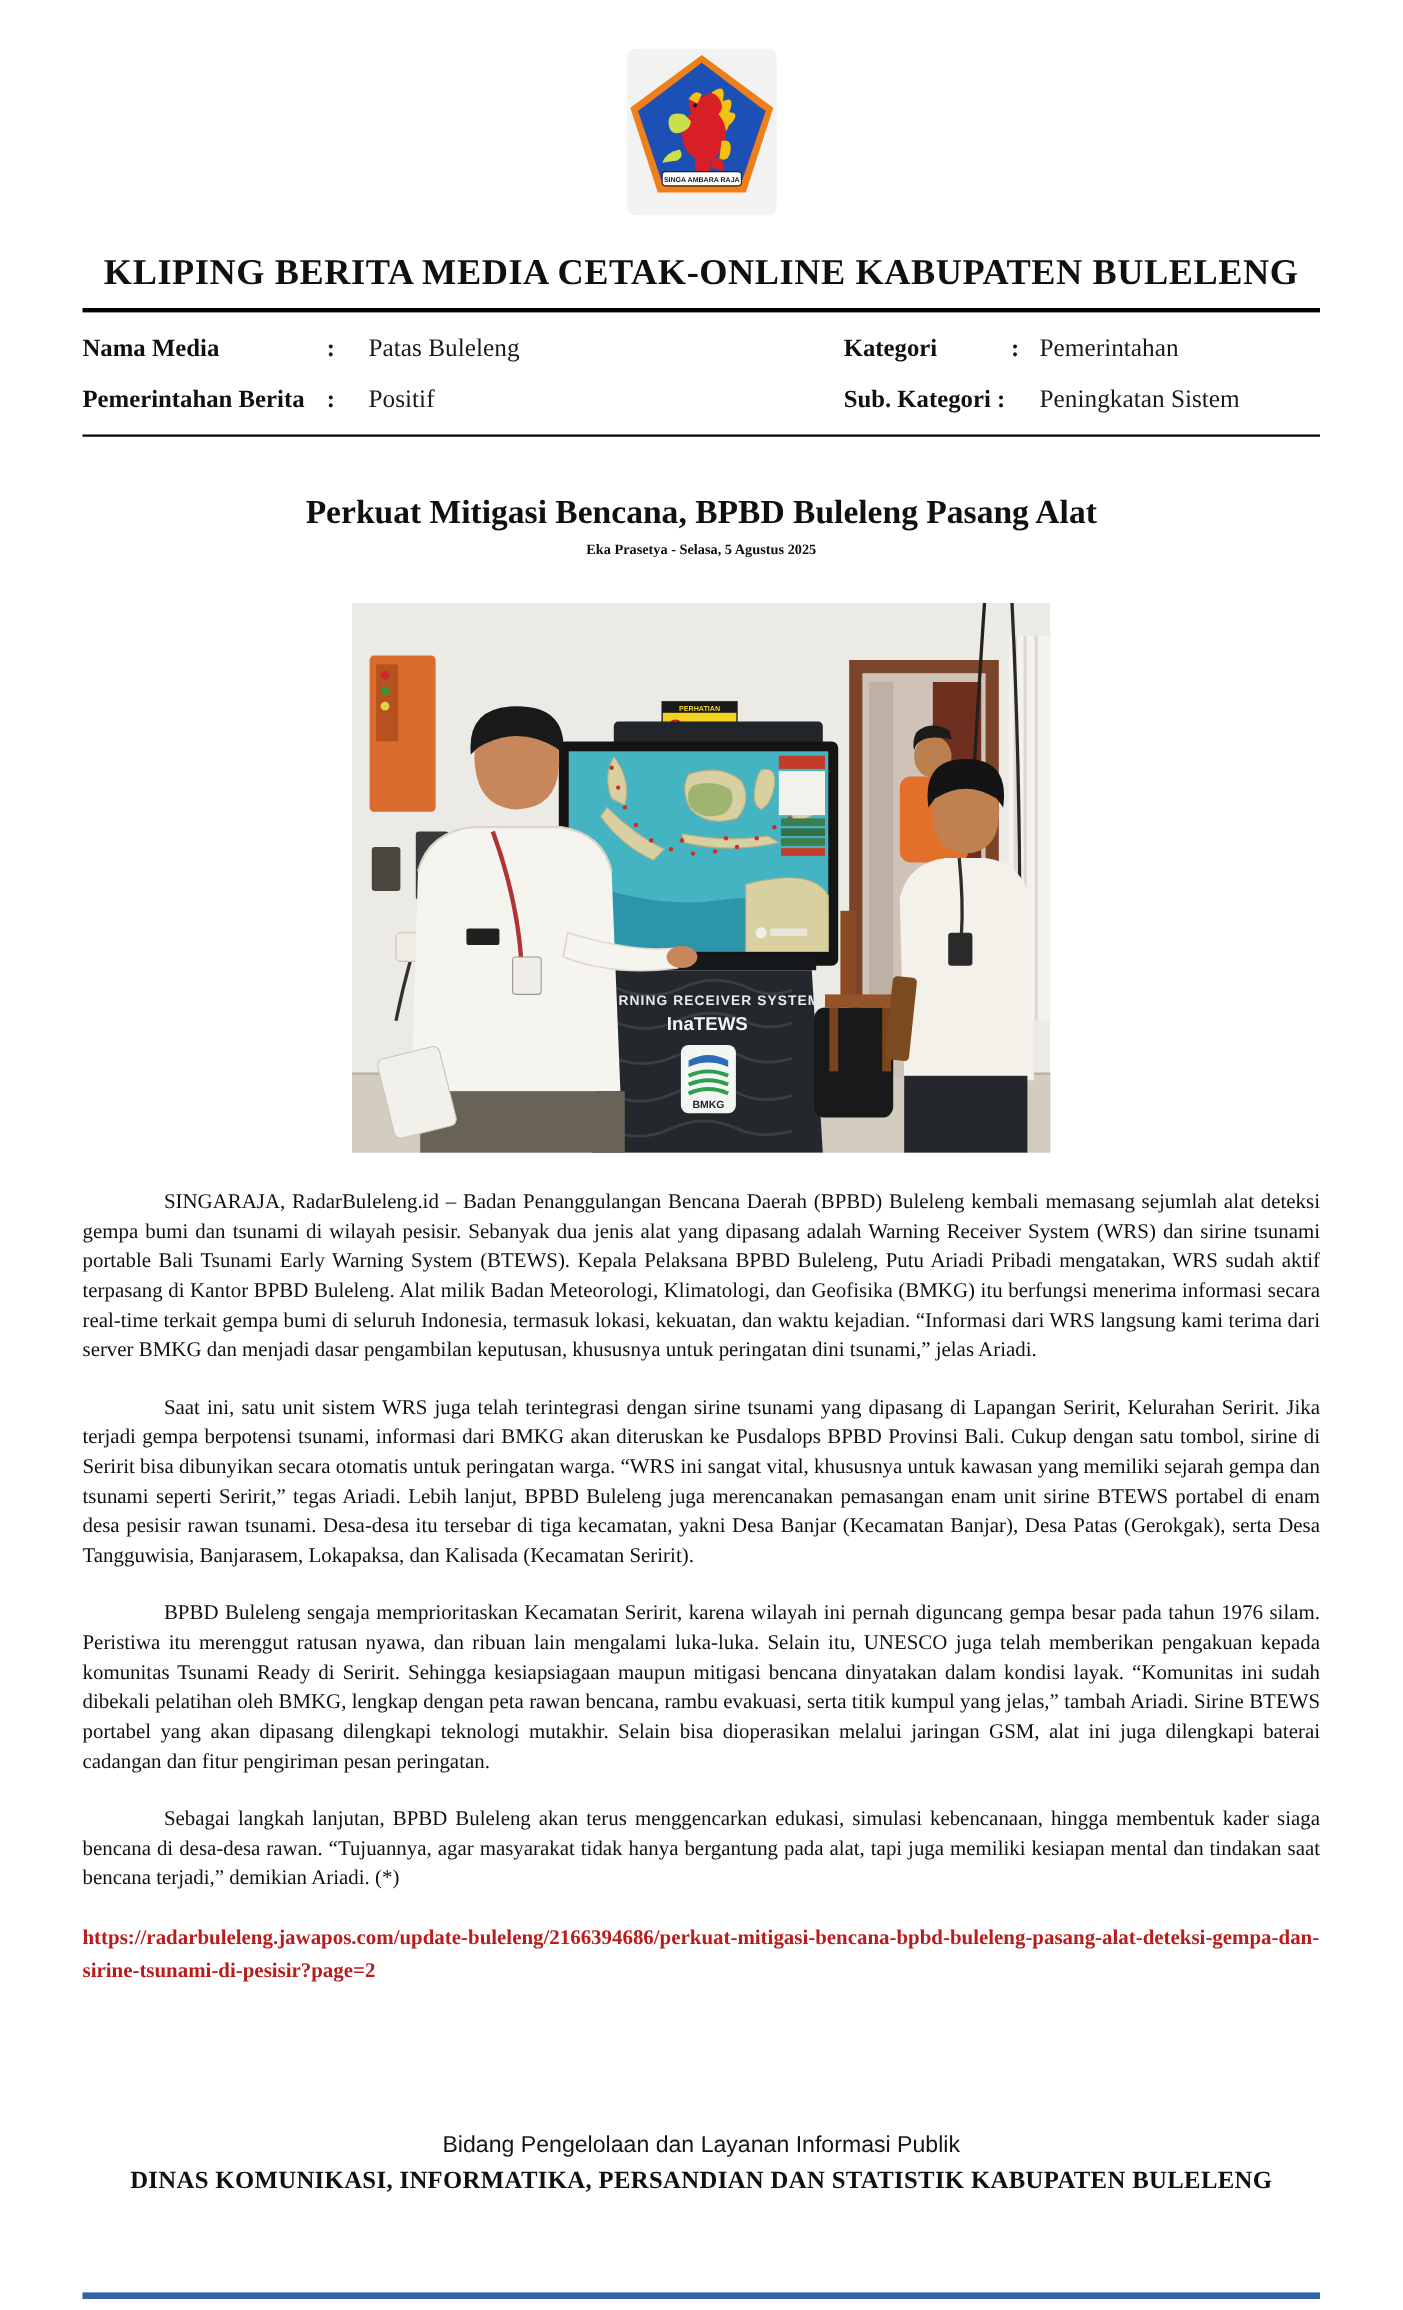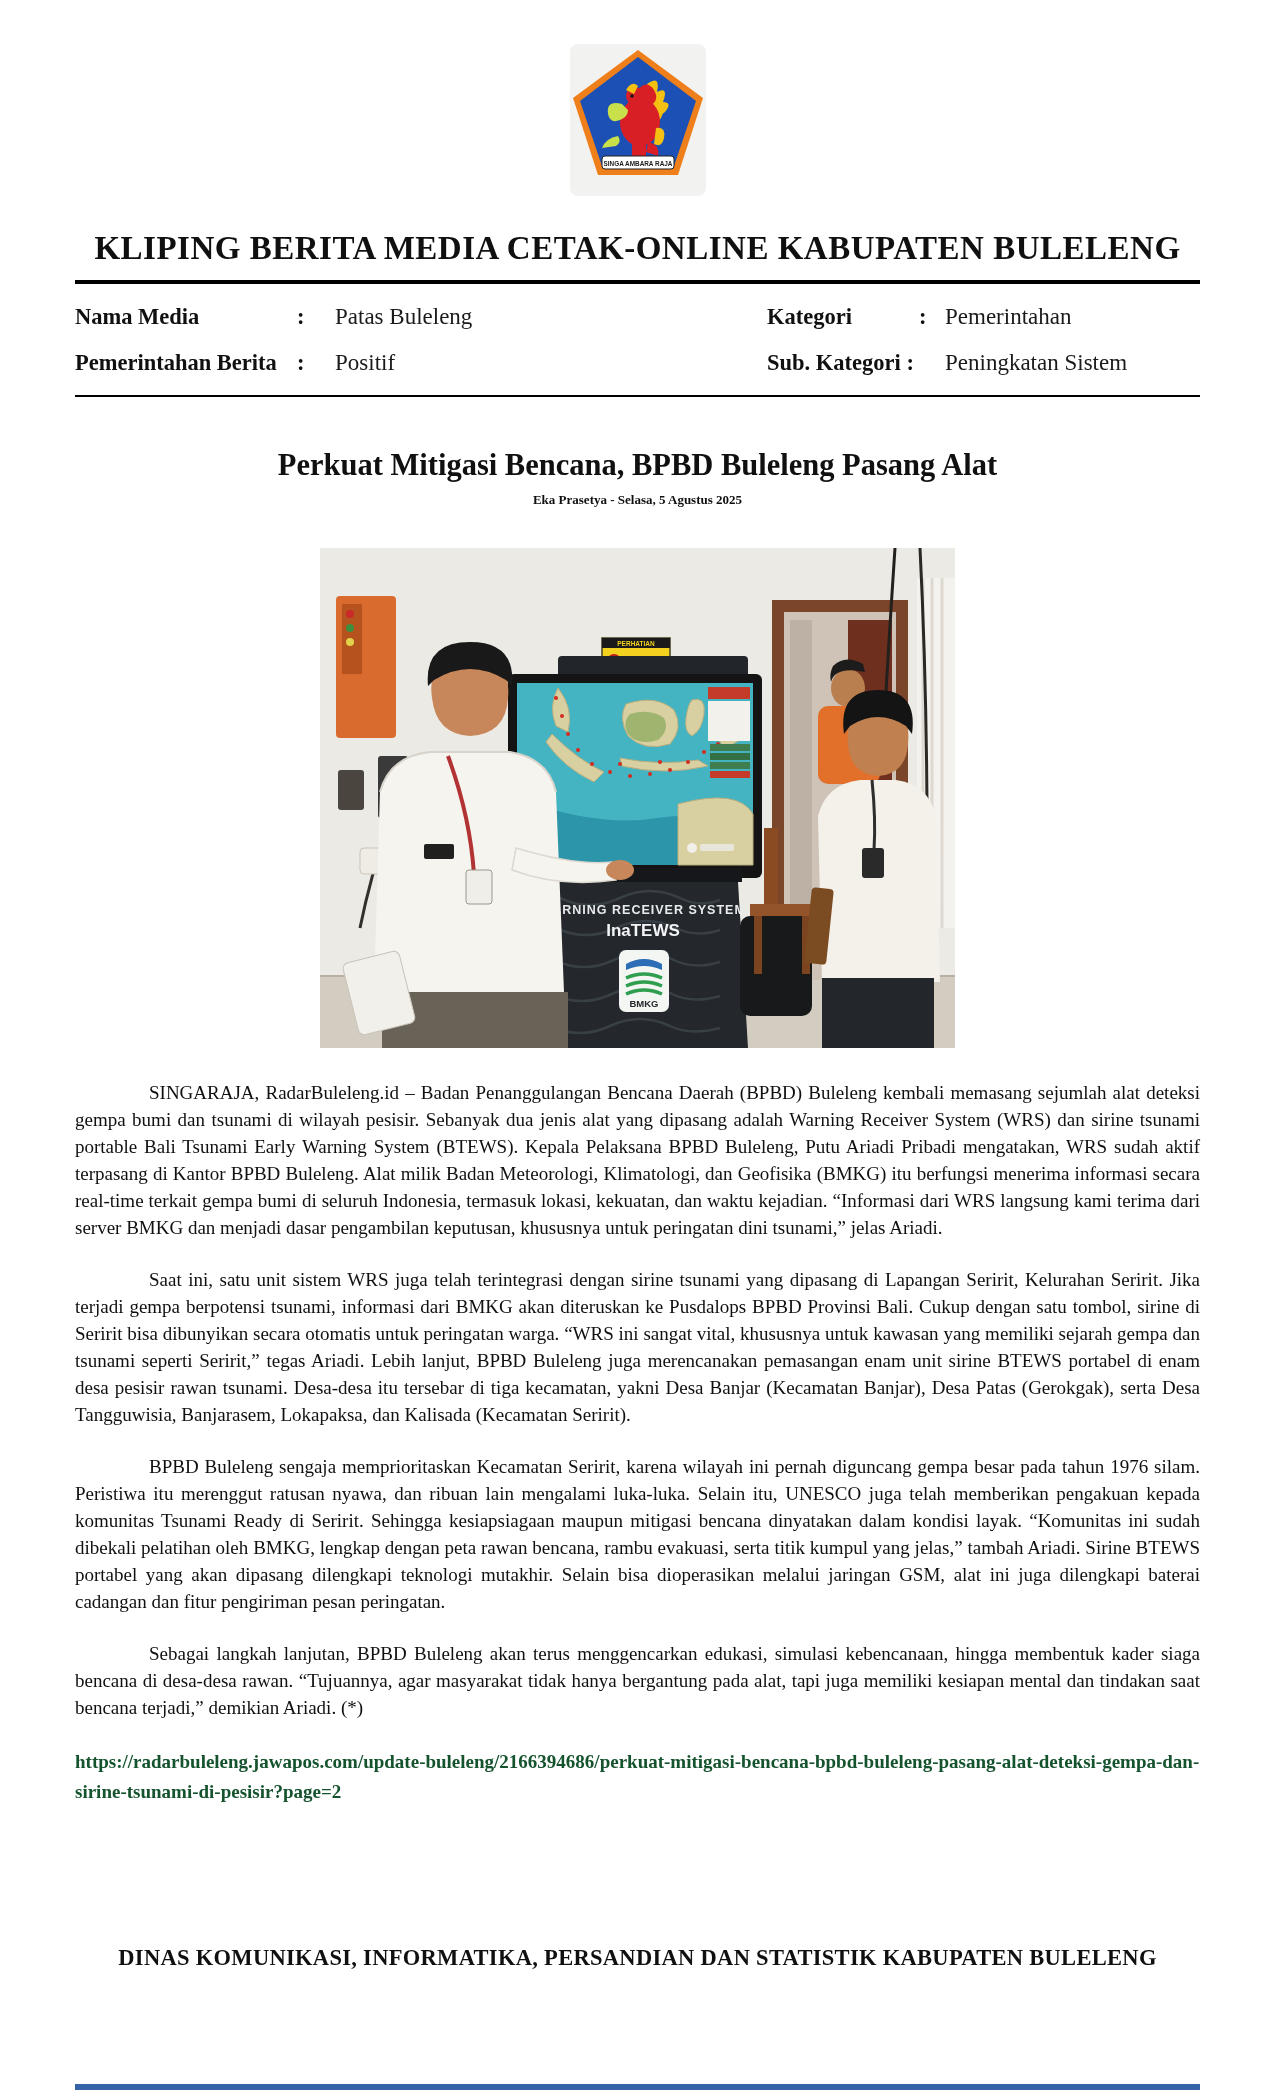--- a/index.html
+++ b/index.html
@@ -22,21 +22,21 @@
   .meta-colon.tight{width:26px;}
   .meta-value{font-size:23px;color:#1a1a1a;}
   .meta-col-right{padding-left:62px;}
 
   
   .article-title{margin:46px 0 0;text-align:center;font-weight:bold;font-size:30.5px;line-height:1.48;}
   .byline{margin-top:4px;text-align:center;font-weight:bold;font-size:13px;}
   figure.photo{margin:40px auto 0;width:635px;height:500px;position:relative;padding:0;}
   .body-copy{margin-top:32px;}
   .body-copy p{margin:0 0 25px;font-size:19px;line-height:1.42;text-align:justify;text-indent:74px;}
-  .article-url{margin-top:26px;font-weight:bold;font-size:19px;line-height:1.55;overflow-wrap:anywhere;color:#14532d;text-decoration:none;display:block;}
+  .article-url{margin-top:26px;font-weight:bold;font-size:19px;line-height:1.55;overflow-wrap:anywhere;color:#b91c1c;text-decoration:none;display:block;}
 
   
   .footer{position:absolute;left:0;right:0;top:1938px;text-align:center;}
   .footer-line1{font-family:"Liberation Sans",sans-serif;font-size:21px;color:#141414;}
   .footer-line2{margin-top:7px;font-family:"Liberation Serif",serif;font-weight:bold;font-size:22.5px;letter-spacing:.3px;}
   .accent-bar{position:absolute;top:2084px;left:75px;right:75px;height:6px;background:#3563a7;}
 </style>
 </head>
 <body>
 
@@ -260,17 +260,18 @@
     <div class="body-copy">
       <p>SINGARAJA, RadarBuleleng.id – Badan Penanggulangan Bencana Daerah (BPBD) Buleleng kembali memasang sejumlah alat deteksi gempa bumi dan tsunami di wilayah pesisir.  Sebanyak dua jenis alat yang dipasang adalah Warning Receiver System (WRS) dan sirine tsunami portable Bali Tsunami Early Warning System (BTEWS). Kepala Pelaksana BPBD Buleleng, Putu Ariadi Pribadi mengatakan, WRS sudah aktif terpasang di Kantor BPBD Buleleng.  Alat milik Badan Meteorologi, Klimatologi, dan Geofisika (BMKG) itu berfungsi menerima informasi secara real-time terkait gempa bumi di seluruh Indonesia, termasuk lokasi, kekuatan, dan waktu kejadian. “Informasi dari WRS langsung kami terima dari server BMKG dan menjadi dasar pengambilan keputusan, khususnya untuk peringatan dini tsunami,” jelas Ariadi.</p>
       <p>Saat ini, satu unit sistem WRS juga telah terintegrasi dengan sirine tsunami yang dipasang di Lapangan Seririt, Kelurahan Seririt.  Jika terjadi gempa berpotensi tsunami, informasi dari BMKG akan diteruskan ke Pusdalops BPBD Provinsi Bali.  Cukup dengan satu tombol, sirine di Seririt bisa dibunyikan secara otomatis untuk peringatan warga. “WRS ini sangat vital, khususnya untuk kawasan yang memiliki sejarah gempa dan tsunami seperti Seririt,” tegas Ariadi. Lebih lanjut, BPBD Buleleng juga merencanakan pemasangan enam unit sirine BTEWS portabel di enam desa pesisir rawan tsunami.  Desa-desa itu tersebar di tiga kecamatan, yakni Desa Banjar (Kecamatan Banjar), Desa Patas (Gerokgak), serta Desa Tangguwisia, Banjarasem, Lokapaksa, dan Kalisada (Kecamatan Seririt).</p>
       <p>BPBD Buleleng sengaja memprioritaskan Kecamatan Seririt, karena wilayah ini pernah diguncang gempa besar pada tahun 1976 silam. Peristiwa itu merenggut ratusan nyawa, dan ribuan lain mengalami luka-luka. Selain itu, UNESCO juga telah memberikan pengakuan kepada komunitas Tsunami Ready di Seririt. Sehingga kesiapsiagaan maupun mitigasi bencana dinyatakan dalam kondisi layak. “Komunitas ini sudah dibekali pelatihan oleh BMKG, lengkap dengan peta rawan bencana, rambu evakuasi, serta titik kumpul yang jelas,” tambah Ariadi. Sirine BTEWS portabel yang akan dipasang dilengkapi teknologi mutakhir. Selain bisa dioperasikan melalui jaringan GSM, alat ini juga dilengkapi baterai cadangan dan fitur pengiriman pesan peringatan.</p>
       <p>Sebagai langkah lanjutan, BPBD Buleleng akan terus menggencarkan edukasi, simulasi kebencanaan, hingga membentuk kader siaga bencana di desa-desa rawan. “Tujuannya, agar masyarakat tidak hanya bergantung pada alat, tapi juga memiliki kesiapan mental dan tindakan saat bencana terjadi,” demikian Ariadi. (*)</p>
       <a class="article-url" href="#">https://radarbuleleng.jawapos.com/update-buleleng/2166394686/perkuat-mitigasi-bencana-bpbd-buleleng-pasang-alat-deteksi-gempa-dan-sirine-tsunami-di-pesisir?page=2</a>
     </div>
   </div>
 
   <div class="footer">
+    <div class="footer-line1">Bidang Pengelolaan dan Layanan Informasi Publik</div>
     <div class="footer-line2">DINAS KOMUNIKASI, INFORMATIKA, PERSANDIAN DAN STATISTIK KABUPATEN BULELENG</div>
   </div>
   <div class="accent-bar"></div>
 
 </div>
 
 </body></html>

